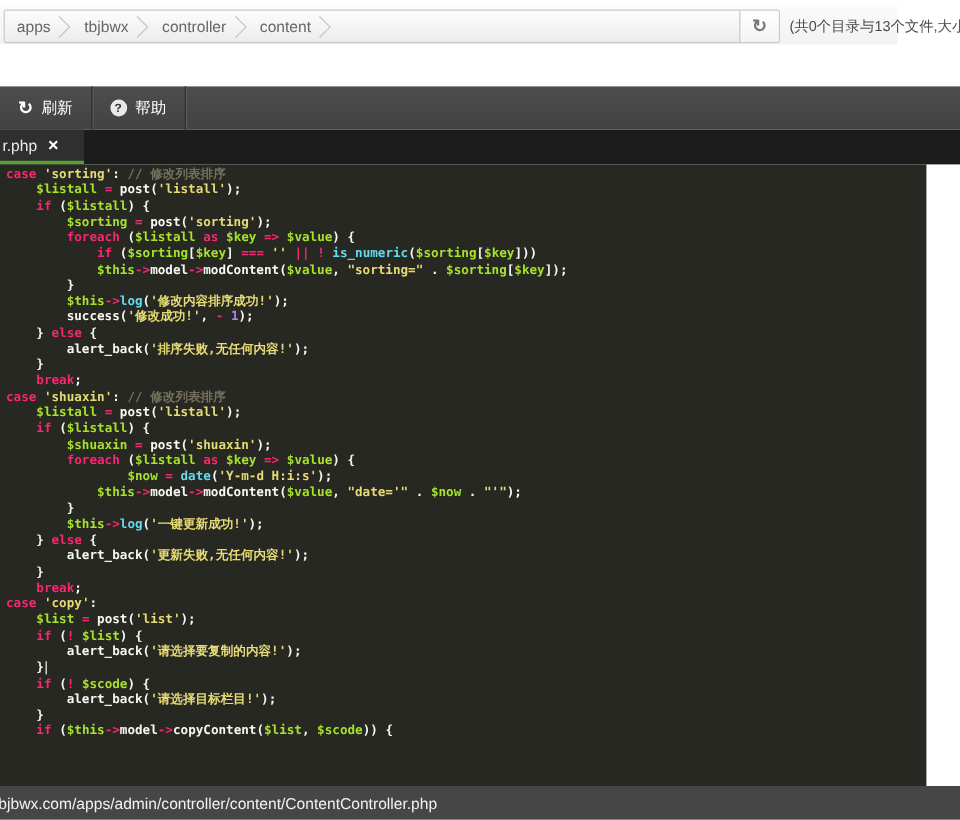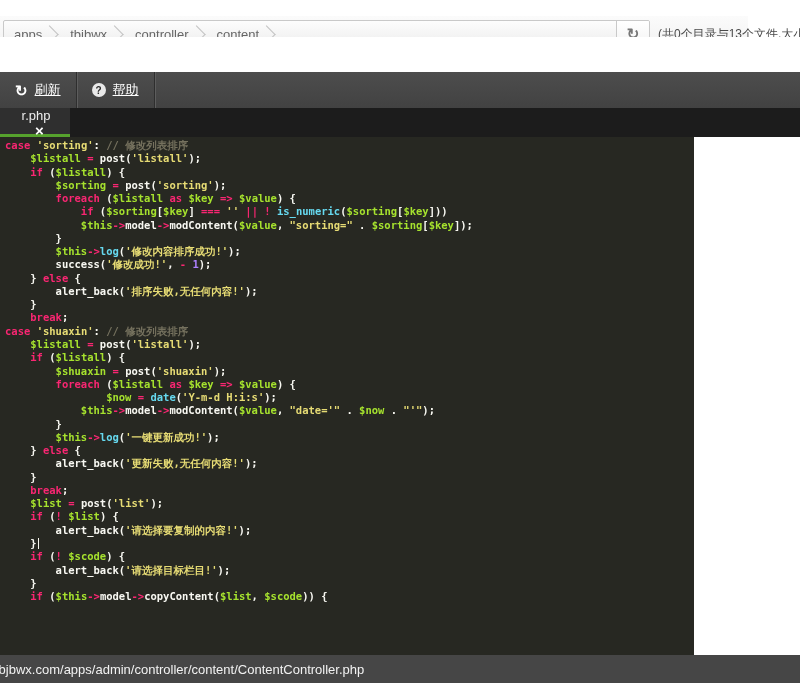--- a/index.html
+++ b/index.html
@@ -1,21 +1,21 @@
 <!DOCTYPE html>
 <html><head>
 <meta charset="utf-8">
 <style>
   * { margin:0; padding:0; box-sizing:border-box; }
   html,body { width:800px; height:683px; overflow:hidden; background:#fff;
               font-family:"Liberation Sans", sans-serif; }
   .abs { position:absolute; }
 
   
-  .topbar { left:0; top:16px; width:748px; height:37px;
+  .topbar { left:0; top:4px; width:748px; height:37px;
             background:linear-gradient(#fbfbfb,#f1f1f1);
             border-bottom:1px solid #d8d8d8; }
   .crumbs { position:absolute; left:3px; top:4px; width:647px; height:28px;
             background:linear-gradient(#fdfdfd,#ececec);
             border:1px solid #c9c9c9; border-radius:2px;
             display:flex; align-items:center; overflow:hidden; }
   .crumb { font-size:13px; color:#666; padding:0 8px 0 10px; white-space:nowrap; cursor:default; }
   .crumb-sep { width:13px; height:13px; border-top:1px solid #c2c2c2; border-right:1px solid #c2c2c2;
                transform:rotate(45deg); margin-left:-7px; margin-right:4px; flex:0 0 auto; }
   .refresh-cell { position:absolute; right:0; top:0; width:33px; height:26px;
@@ -25,35 +25,35 @@
   .stats { position:absolute; left:658px; top:0; height:37px; line-height:37px;
            font-size:12px; color:#4a4a4a; white-space:nowrap; }
 
   
   .gap { left:0; top:37px; width:800px; height:35px; background:#fff; }
 
   
   .toolbar { left:0; top:72px; width:800px; height:36px;
              background:linear-gradient(#4d4d4d,#424242); display:flex; align-items:stretch; }
   .tbtn { display:flex; align-items:center; gap:7px; padding:0 15px; cursor:pointer; }
-  .tbtn-label { color:#fff; font-size:13px;text-decoration:underline; }
+  .tbtn-label { color:#fff; font-size:13px; }
   .t-refresh-icon { color:#fff; font-size:15px; font-weight:bold; line-height:1; }
   .t-help-icon { width:14px; height:14px; border-radius:50%; background:#e9e9e9; color:#2b2b2b;
                  font-size:10px; font-weight:bold; display:flex; align-items:center; justify-content:center; }
   .tsep { width:1px; background:#2e2e2e; box-shadow:1px 0 0 #5d5d5d; }
 
   
   .tabbar { left:0; top:108px; width:800px; height:29px; background:#1c1c1c; }
   .tab { position:absolute; left:0; top:0; width:70px; height:29px; background:#2f2f2f;
-         border-bottom:3px solid #56a22d; display:flex; align-items:center; cursor:pointer;flex-direction:column; }
+         border-bottom:3px solid #56a22d; display:flex; align-items:center; cursor:pointer; }
   .tab-label { color:#ececec; font-size:13px; margin-left:2px; white-space:nowrap; }
   .tab-close { color:#fff; font-size:15px; font-weight:bold; margin-left:9px; line-height:1; cursor:pointer; }
 
   
-  .editor { left:0; top:137px; width:694px; height:518px; background:#272822;
+  .editor { left:0; top:137px; width:772px; height:518px; background:#272822;
             overflow:hidden; padding:2px 0 0 5px; cursor:text;
             font-family:"DejaVu Sans Mono", monospace; font-size:10.5px; font-weight:bold; }
   .cl { height:13.28px; line-height:13.28px; white-space:pre; }
   .tok-k { color:#f92672; }
   .tok-v { color:#a6e22e;margin-top:38px; }
   .tok-s { color:#e6db74; }
   .tok-n { color:#ae81ff; }
   .tok-b { color:#66d9ef; }
   .tok-c { color:#75715e; }
   .tok-p { color:#f8f8f2; }
@@ -128,20 +128,21 @@
     <div class="cl"><span class="tok-p">        </span><span class="tok-v">$shuaxin</span><span class="tok-p"> </span><span class="tok-k">=</span><span class="tok-p"> post(</span><span class="tok-s">'shuaxin'</span><span class="tok-p">);</span></div>
     <div class="cl"><span class="tok-p">        </span><span class="tok-k">foreach</span><span class="tok-p"> (</span><span class="tok-v">$listall</span><span class="tok-p"> </span><span class="tok-k">as</span><span class="tok-p"> </span><span class="tok-v">$key</span><span class="tok-p"> </span><span class="tok-k">=&gt;</span><span class="tok-p"> </span><span class="tok-v">$value</span><span class="tok-p">) {</span></div>
     <div class="cl"><span class="tok-p">                </span><span class="tok-v">$now</span><span class="tok-p"> </span><span class="tok-k">=</span><span class="tok-p"> </span><span class="tok-b">date</span><span class="tok-p">(</span><span class="tok-s">'Y-m-d H:i:s'</span><span class="tok-p">);</span></div>
     <div class="cl"><span class="tok-p">            </span><span class="tok-v">$this</span><span class="tok-k">-&gt;</span><span class="tok-p">model</span><span class="tok-k">-&gt;</span><span class="tok-p">modContent(</span><span class="tok-v">$value</span><span class="tok-p">, </span><span class="tok-s">"date='"</span><span class="tok-p"> . </span><span class="tok-v">$now</span><span class="tok-p"> . </span><span class="tok-s">"'"</span><span class="tok-p">);</span></div>
     <div class="cl"><span class="tok-p">        }</span></div>
     <div class="cl"><span class="tok-p">        </span><span class="tok-v">$this</span><span class="tok-k">-&gt;</span><span class="tok-b">log</span><span class="tok-p">(</span><span class="tok-s">'一键更新成功!'</span><span class="tok-p">);</span></div>
     <div class="cl"><span class="tok-p">    } </span><span class="tok-k">else</span><span class="tok-p"> {</span></div>
     <div class="cl"><span class="tok-p">        alert_back(</span><span class="tok-s">'更新失败,无任何内容!'</span><span class="tok-p">);</span></div>
     <div class="cl"><span class="tok-p">    }</span></div>
     <div class="cl"><span class="tok-p">    </span><span class="tok-k">break</span><span class="tok-p">;</span></div>
+    <div class="cl"><span class="tok-k">case</span><span class="tok-p"> </span><span class="tok-s">'copy'</span><span class="tok-p">:</span></div>
     <div class="cl"><span class="tok-p">    </span><span class="tok-v">$list</span><span class="tok-p"> </span><span class="tok-k">=</span><span class="tok-p"> post(</span><span class="tok-s">'list'</span><span class="tok-p">);</span></div>
     <div class="cl"><span class="tok-p">    </span><span class="tok-k">if</span><span class="tok-p"> (</span><span class="tok-k">!</span><span class="tok-p"> </span><span class="tok-v">$list</span><span class="tok-p">) {</span></div>
     <div class="cl"><span class="tok-p">        alert_back(</span><span class="tok-s">'请选择要复制的内容!'</span><span class="tok-p">);</span></div>
     <div class="cl"><span class="tok-p">    }</span><span class="caret"></span></div>
     <div class="cl"><span class="tok-p">    </span><span class="tok-k">if</span><span class="tok-p"> (</span><span class="tok-k">!</span><span class="tok-p"> </span><span class="tok-v">$scode</span><span class="tok-p">) {</span></div>
     <div class="cl"><span class="tok-p">        alert_back(</span><span class="tok-s">'请选择目标栏目!'</span><span class="tok-p">);</span></div>
     <div class="cl"><span class="tok-p">    }</span></div>
     <div class="cl"><span class="tok-p">    </span><span class="tok-k">if</span><span class="tok-p"> (</span><span class="tok-v">$this</span><span class="tok-k">-&gt;</span><span class="tok-p">model</span><span class="tok-k">-&gt;</span><span class="tok-p">copyContent(</span><span class="tok-v">$list</span><span class="tok-p">, </span><span class="tok-v">$scode</span><span class="tok-p">)) {</span></div>
   </div>
 

